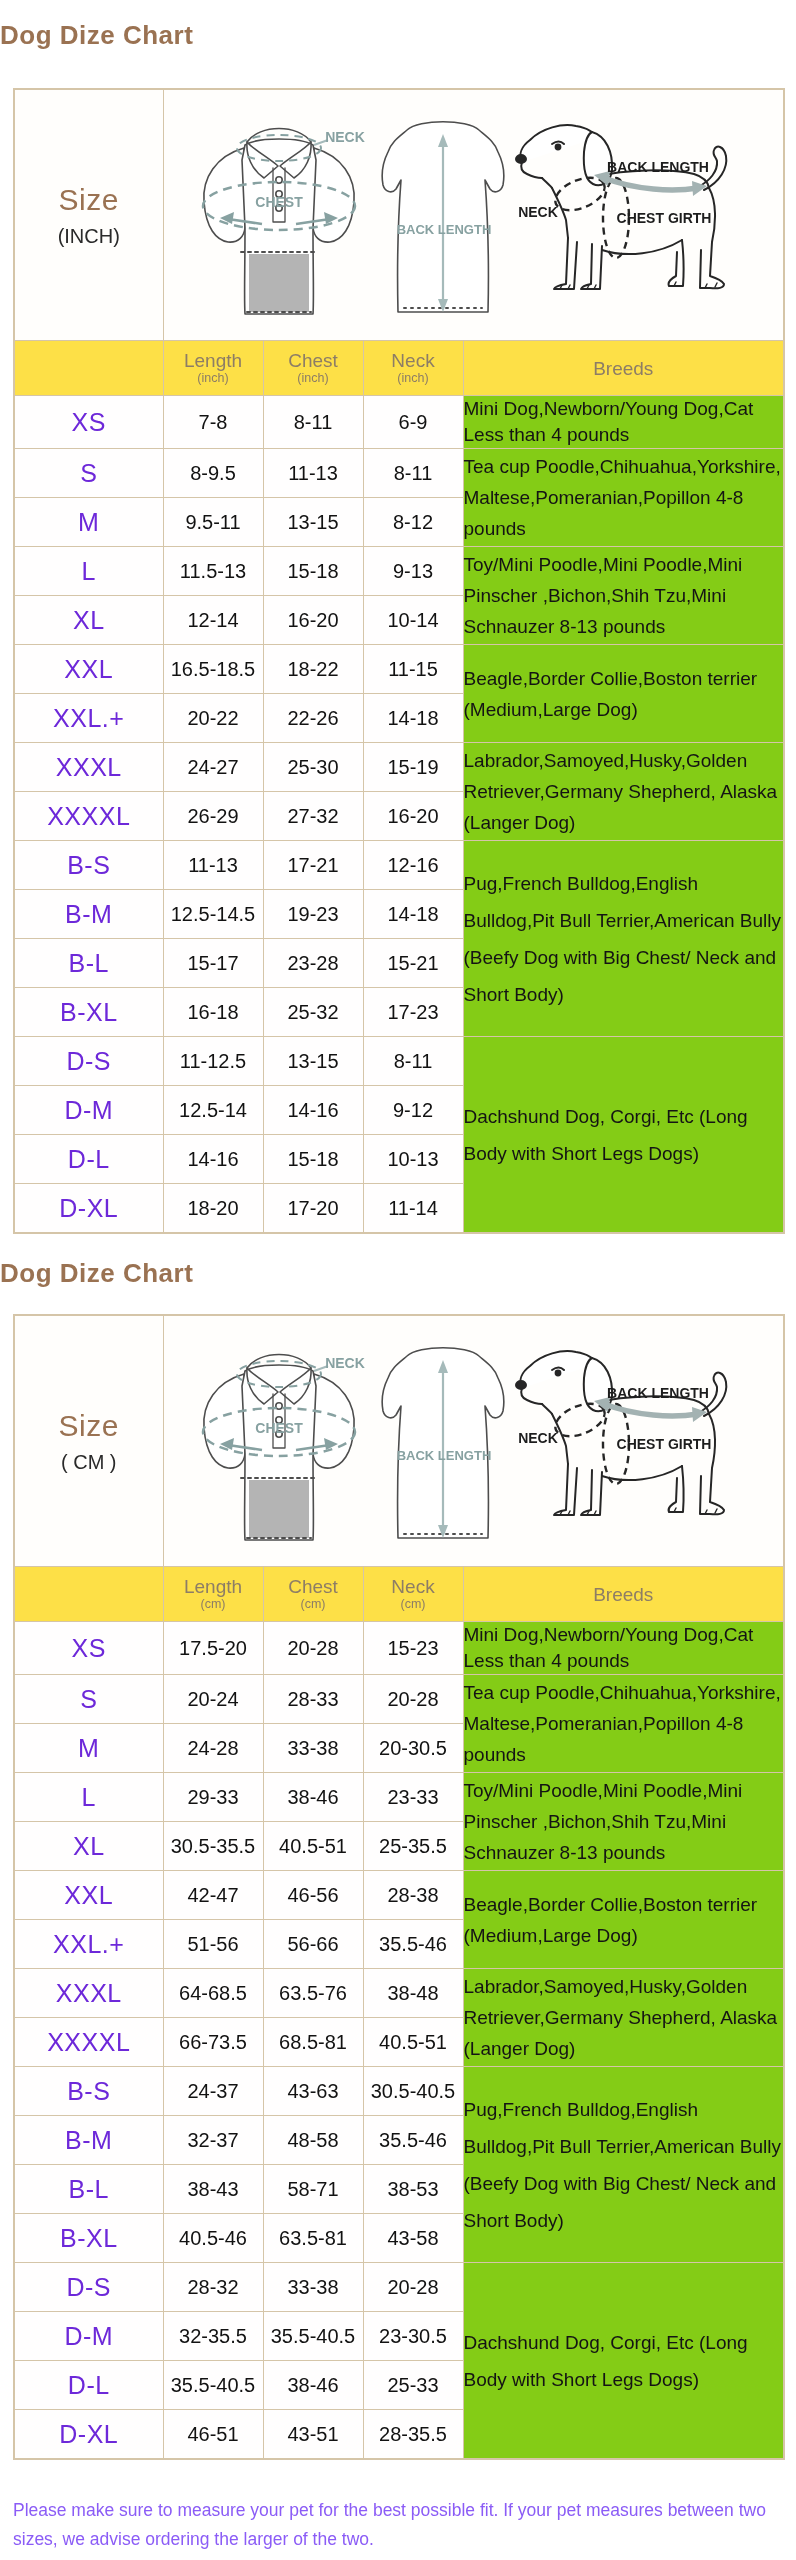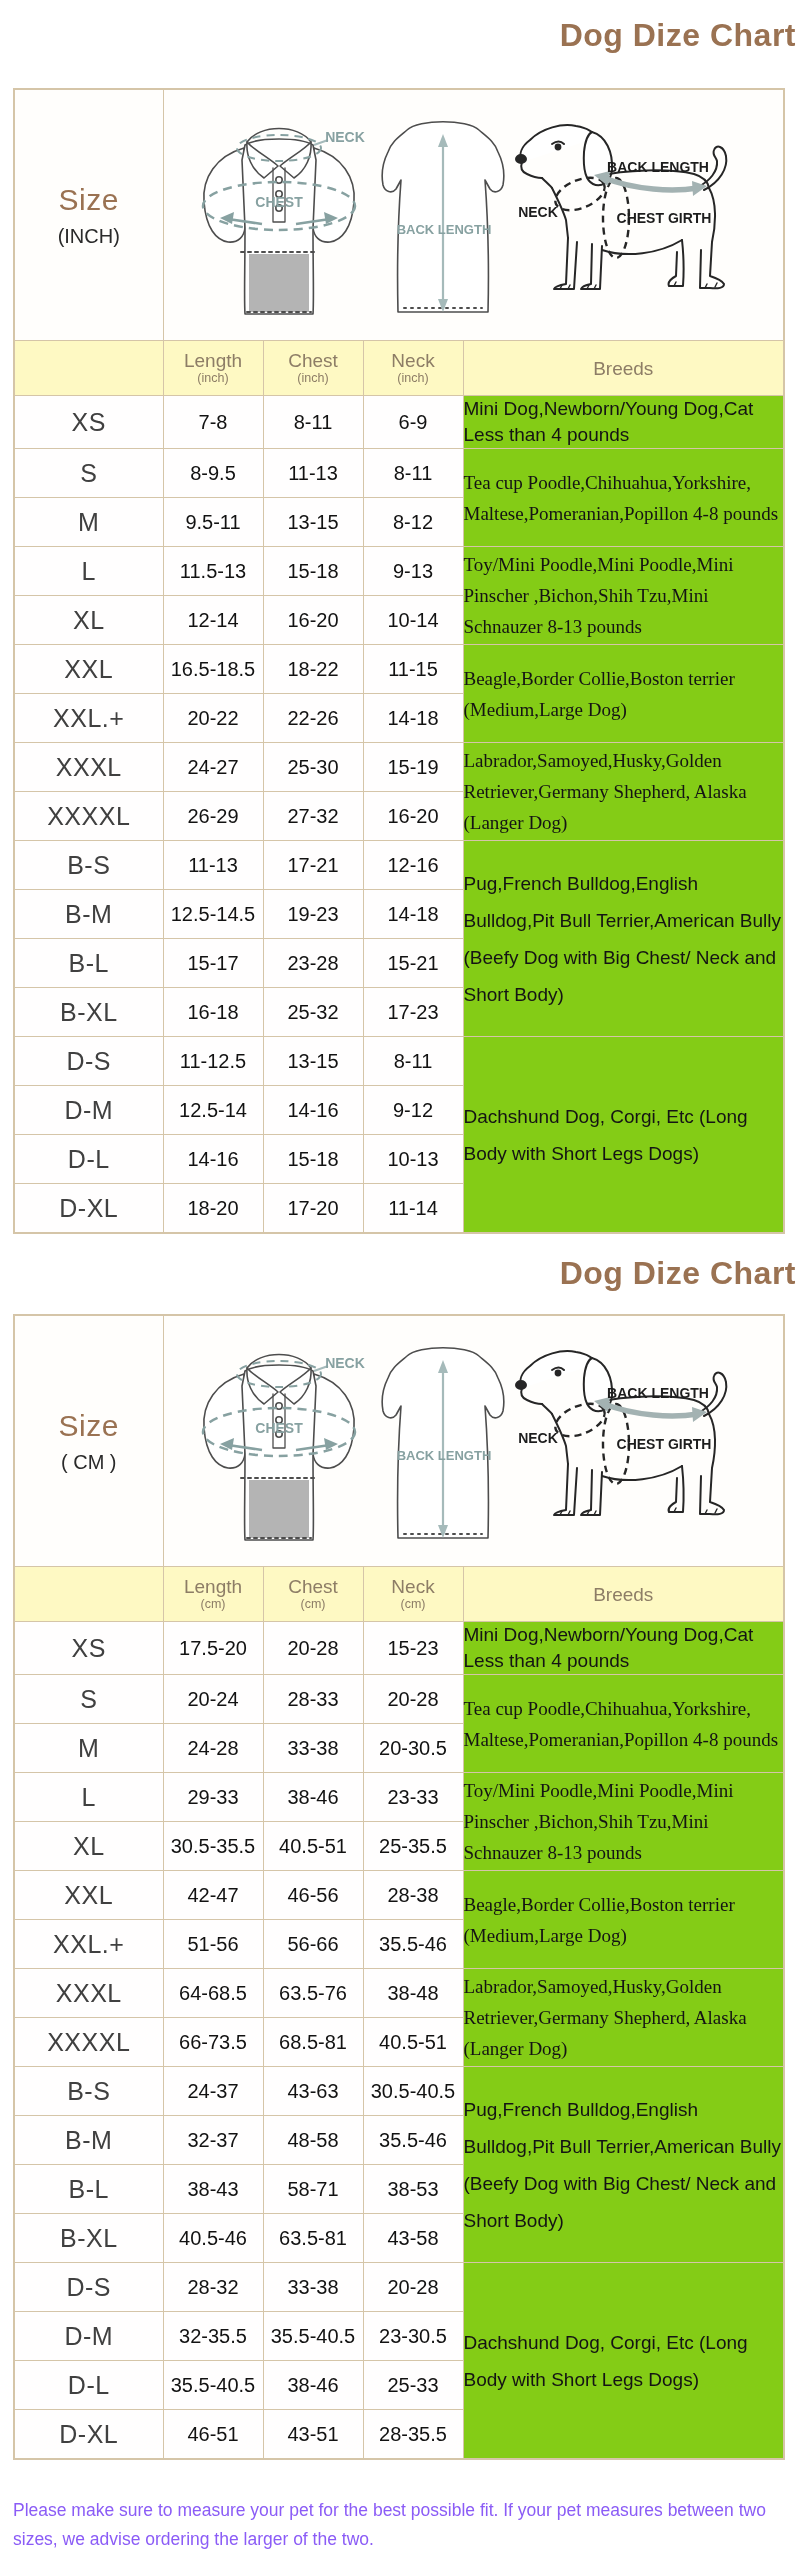--- a/index.html
+++ b/index.html
@@ -2,22 +2,22 @@
 <html><head>
 <meta charset="utf-8">
 <style>
   html,body{margin:0;padding:0;}
   body{
     width:796px;height:2560px;overflow:hidden;background:#ffffff;
     font-family:"Liberation Sans","DejaVu Sans",sans-serif;
     -webkit-font-smoothing:antialiased;
   }
   .page-title{
-    margin:14px 0 0 0;text-align:right;
-    font-size:32px;line-height:42px;font-weight:bold;color:#9a7252;letter-spacing:.5px;
+    margin:14px 0 0 0;text-align:left;
+    font-size:26px;line-height:42px;font-weight:bold;color:#9a7252;letter-spacing:.5px;
   }
   .page-title.second{margin-top:18px;}
   table.size-table{
     margin:32px 0 0 13px;width:770px;
     border-collapse:collapse;table-layout:fixed;
     border:2px solid #d5c5a8;
   }
   table.size-table.second{margin-top:20px;}
   .size-table td{border:1px solid #d5c5a8;padding:0;}
   col.w-size{width:149px;}
@@ -26,34 +26,34 @@
 
   
   .diagram-row td{height:250px;background:#fffefc;vertical-align:middle;}
   .size-head{text-align:center;margin-left:28px;}
   .size-word{font-size:30px;color:#9a7252;letter-spacing:.5px;}
   .size-unit{font-size:20px;color:#2a2a2a;margin-top:8px;}
   .diagram-slot{width:621px;height:250px;}
   .diagram-slot svg{display:block;}
 
   
-  .head-row td{height:54px;background:#fef9c3;text-align:center;vertical-align:middle;}
+  .head-row td{height:54px;background:#fde047;text-align:center;vertical-align:middle;}
   .h-main{display:block;font-size:19px;color:#8d7d66;line-height:21px;}
   .h-unit{display:block;font-size:12.5px;color:#8d7d66;line-height:15px;}
 
   
   .c-size,.c-val{height:48px;text-align:center;vertical-align:middle;background:#fffefe;}
-  .c-size{font-size:25px;color:#404040;letter-spacing:.5px;}
+  .c-size{font-size:25px;color:#6d28d9;letter-spacing:.5px;}
   .c-val{font-size:20px;color:#121212;}
   .c-breeds{
     background:#84cc16;text-align:left;vertical-align:middle;
     font-size:19px;color:#141414;padding:4px 6px 4px 14px;
   }
   .c-breeds.g1{line-height:26px;}
-  .c-breeds.g2{line-height:31px;font-family:Liberation Serif, serif;}
+  .c-breeds.g2{line-height:31px;}
   .c-breeds.g4{line-height:37px;}
 
   
   .note{margin:36px 14px 0 13px;font-size:17.5px;line-height:29px;color:#8b5cf6;}
 
   text.teal{fill:#87a1a1;font-weight:bold;font-family:"Liberation Sans",sans-serif;}
   text.blk{fill:#1d1d1d;font-weight:bold;font-family:"Liberation Sans",sans-serif;}
 </style>
 </head>
 <body>

